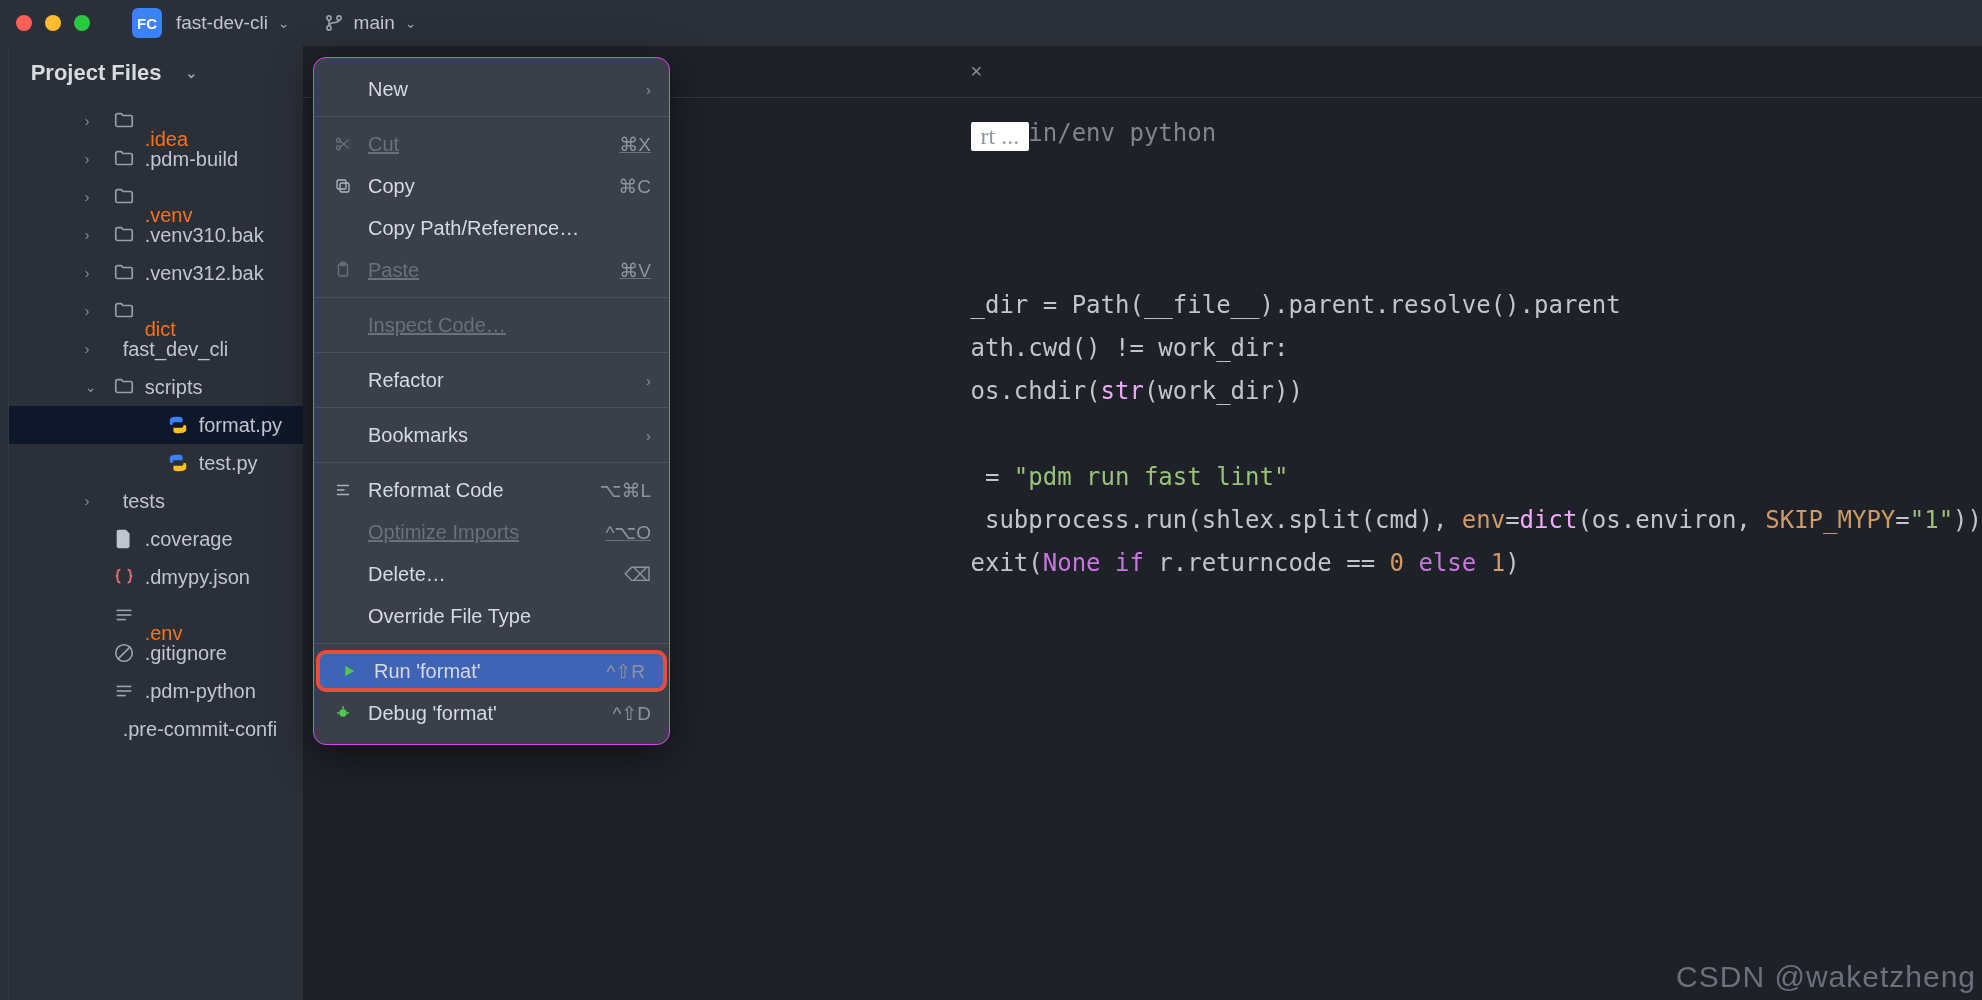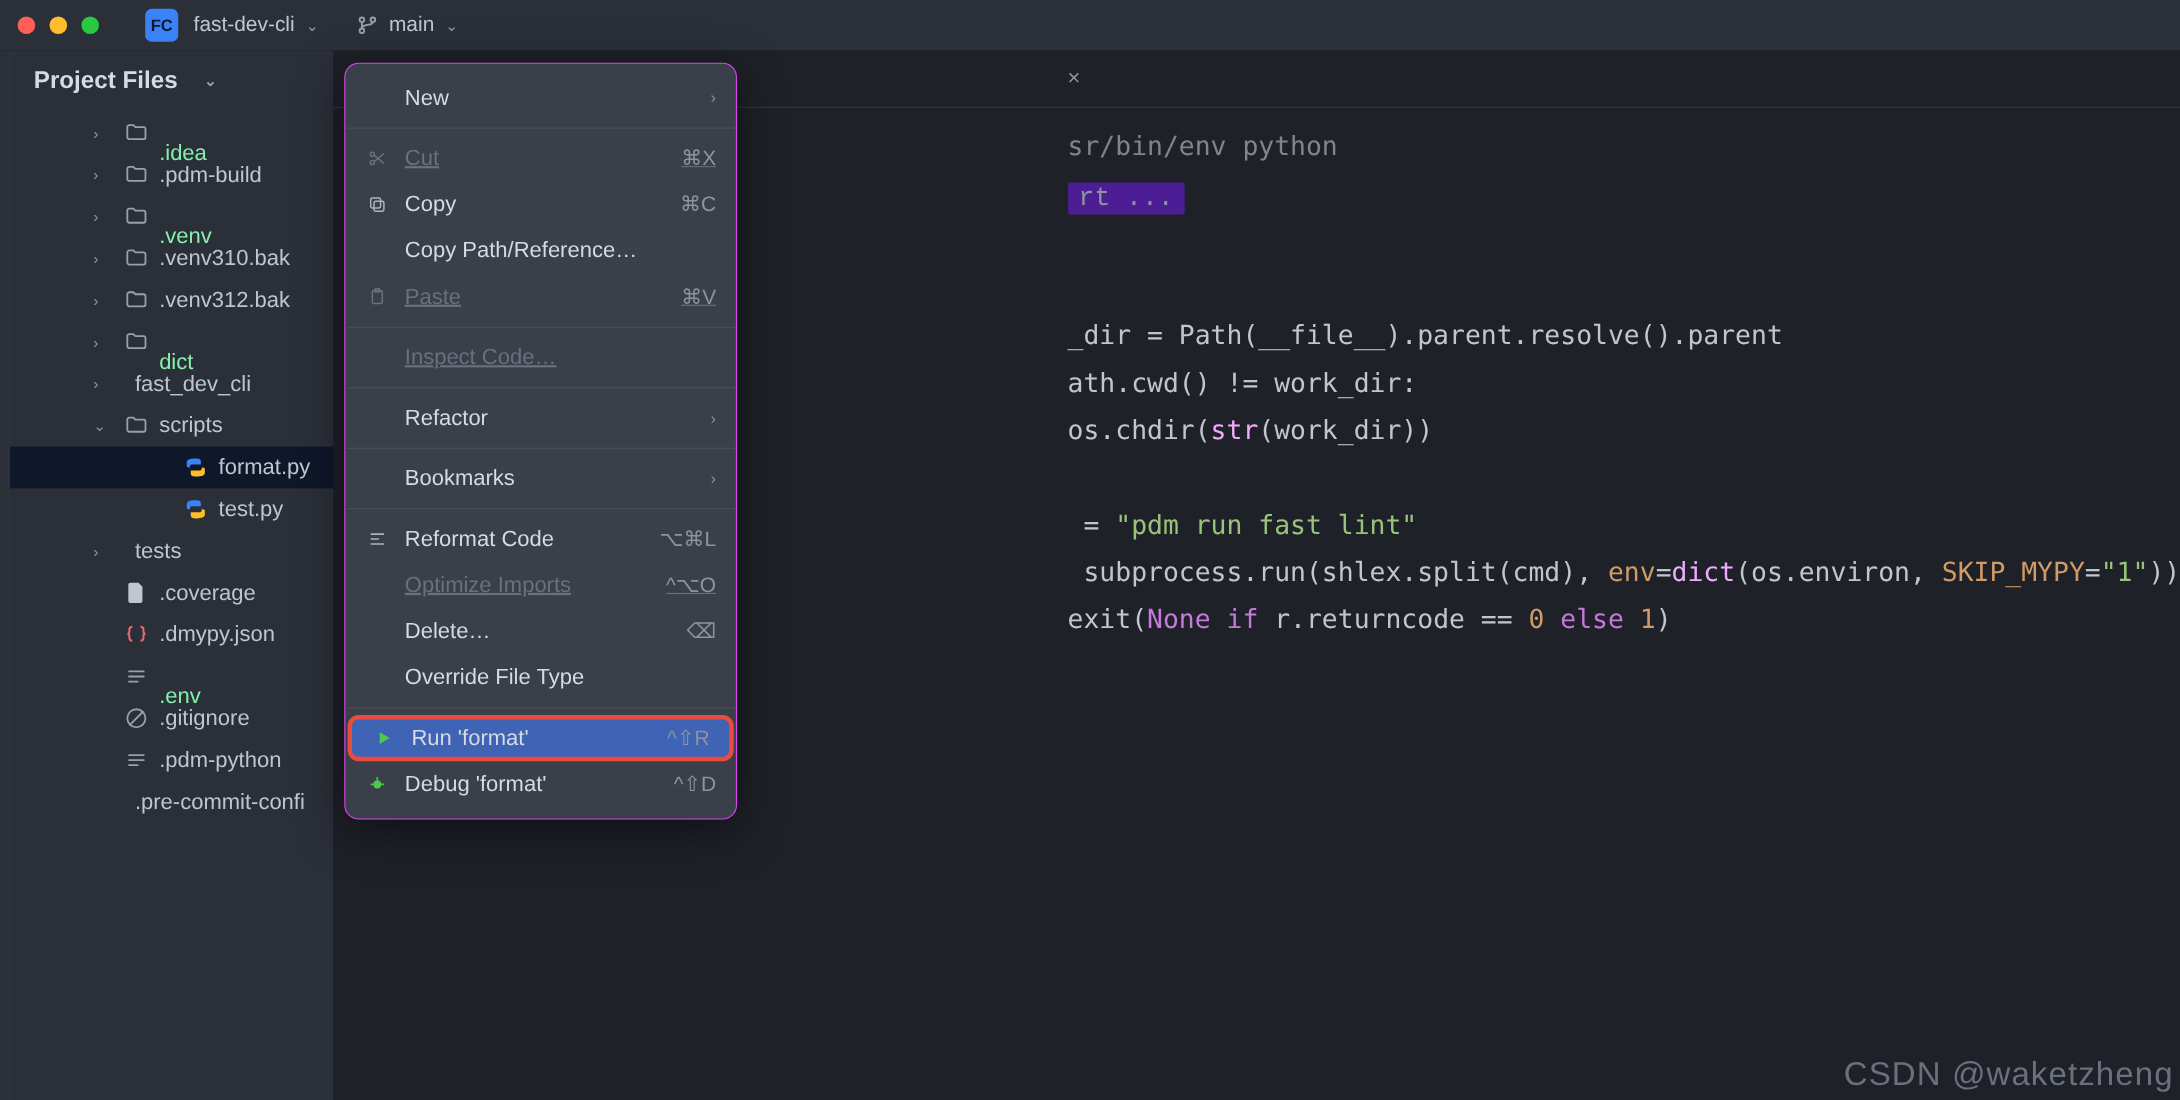--- a/index.html
+++ b/index.html
@@ -19,21 +19,21 @@
       align-items: center;
       padding: 0 16px;
       gap: 14px;
     }
     .traffic-lights { display: flex; gap: 13px; align-items: center; }
     .traffic-lights .dot { width: 16px; height: 16px; border-radius: 50%; }
     .dot.close { background: #ff5f56; }
     .dot.min { background: #ffbd2e; }
     .dot.max { background: #27c93f; }
     .project-badge {
-      background: #3b82f6; color: #0f172a; font-weight: 700; font-size: 15px;
+      background: #3b82f6; color: #ffffff; font-weight: 700; font-size: 15px;
       width: 30px; height: 30px; border-radius: 6px;
       display: flex; align-items: center; justify-content: center; margin-left: 28px;
     }
     .title-item { display: flex; align-items: center; gap: 10px; color: #c0c5ce; cursor: pointer; }
     .chevron-down { font-size: 14px; color: #9aa0aa; }
     .main-row { display: flex; height: calc(100% - 46px); }
     .left-gutter { width: 14px; background: #2b2f38; border-right: 1px solid #323741; }
     .sidebar { width: 498px; background: #2b2f38; display: flex; flex-direction: column; }
     .sidebar-header {
       height: 54px; display: flex; align-items: center; gap: 24px;
@@ -41,34 +41,34 @@
     }
     .tree { flex: 1; overflow: hidden; padding-top: 2px; }
     .tree-row {
       height: 38px; display: flex; align-items: center; gap: 10px;
       padding-left: 76px; color: #c0c5ce; cursor: pointer; font-size: 20px;
     }
     .tree-row.depth2 { padding-left: 130px; }
     .tree-row.selected { background: #0f172a; }
     .tree-chevron { width: 18px; color: #8e949f; font-size: 14px; }
     .folder-icon svg, .py-icon svg, .file-icon svg, .json-icon svg, .env-icon svg, .gitignore-icon svg { width: 22px; height: 22px; display: block; }
-    .orange { color: #86efac; margin-top: 36px; }
+    .orange { color: #f97316; margin-top: 36px; }
     .gray { color: #c0c5ce; }
     .editor-area { flex: 1; background: #1e2127; position: relative; }
     .tab-strip { height: 52px; display: flex; align-items: flex-end; border-bottom: 1px solid #323741; }
     .tab-close { color: #8e949f; margin-left: 668px; margin-bottom: 14px; font-size: 20px; }
     .code {
       font-family: "SF Mono", Menlo, Consolas, monospace;
       font-size: 24px; line-height: 43px; padding: 14px 0 0 668px; white-space: pre;
     }
     .hint-pill {
       position: absolute; left: 668px; top: 76px;
-      background: #4c1d95; color: #8e949f;
-      font-family: Liberation Mono, monospace; font-size: 24px;
-      padding: 1px 10px; border-radius: 2px; margin-top: 44px;
+      background: #ffffff; color: #8e949f;
+      font-family: Liberation Serif, serif; font-size: 24px;
+      padding: 1px 10px; border-radius: 2px;
     }
     .c-comment { color: #7f858f; }
     .c-kw { color: #c678dd; }
     .c-str { color: #98c379; }
     .c-fn { color: #f0abfc; }
     .c-num { color: #d19a66; }
     .c-param { color: #d19a66; }
     .context-menu {
       position: absolute; left: 313px; top: 57px; width: 357px;
       background: #3a3f4a; border: 1px solid #d946ef; border-radius: 13px;

